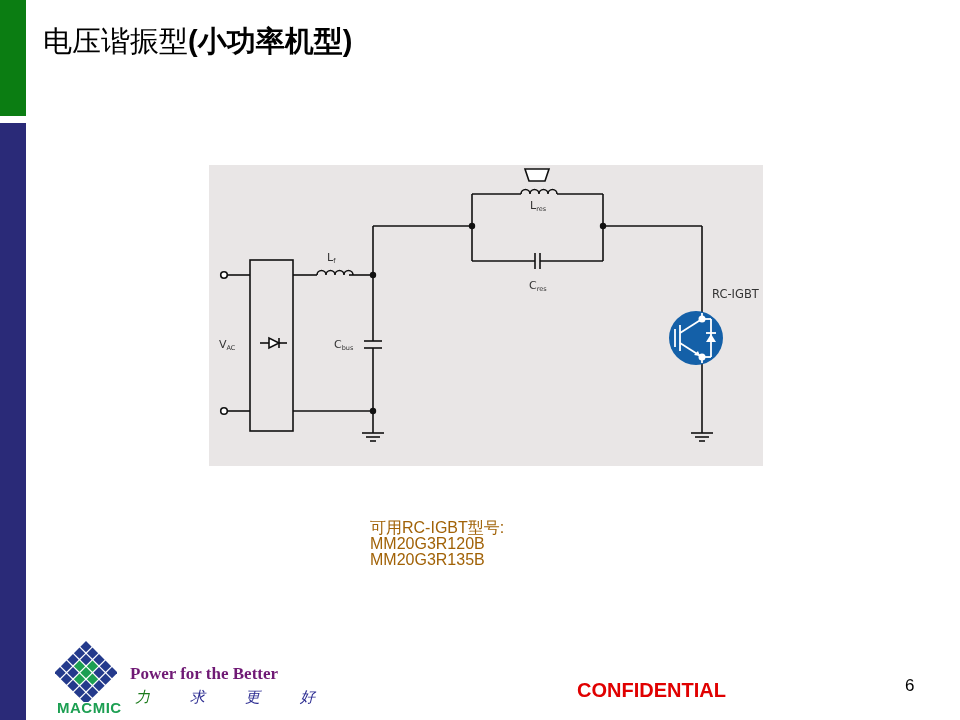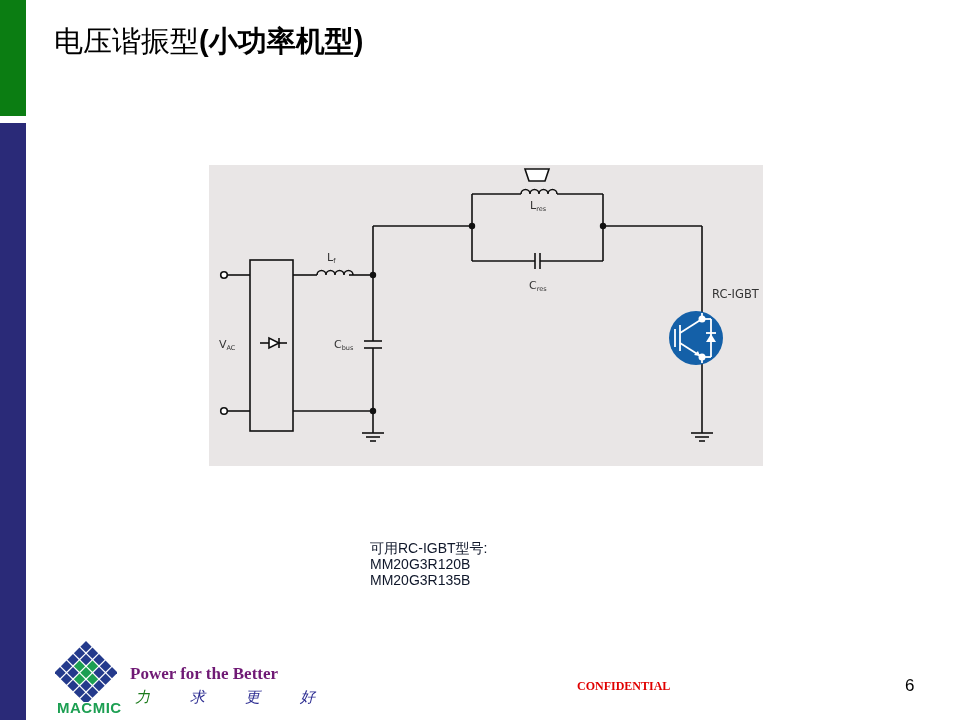--- a/index.html
+++ b/index.html
@@ -1,31 +1,31 @@
 <!DOCTYPE html>
 <html><head>
   <meta charset="utf-8">
   <style>
     html, body { margin: 0; padding: 0; }
     body { width: 960px; height: 720px; position: relative; background: #ffffff; overflow: hidden; font-family: "Liberation Sans", sans-serif; }
     .bar-green { position: absolute; left: 0; top: 0; width: 26px; height: 116px; background: #0b7d12; }
     .bar-blue { position: absolute; left: 0; top: 123px; width: 26px; height: 597px; background: #2a2a78; }
-    .title { position: absolute; left: 54px; top: 22px; font-size: 29px; color: #000; font-family: "DejaVu Sans", sans-serif; letter-spacing: 0px; white-space: nowrap; }
+    .title { position: absolute; left: 43px; top: 22px; font-size: 29px; color: #000; font-family: "DejaVu Sans", sans-serif; letter-spacing: 0px; white-space: nowrap; }
     .title b { font-family: "Liberation Sans", sans-serif; }
     .diagram { position: absolute; left: 209px; top: 165px; width: 554px; height: 301px; background: #e9e6e6; }
     .diagram svg { position: absolute; left: 0; top: 0; }
-    .note { position: absolute; left: 370px; top: 540px; font-size: 14px; line-height: 16px; color: #0f172a; font-family: "Liberation Sans", sans-serif; }
+    .note { position: absolute; left: 370px; top: 520px; font-size: 16px; line-height: 16px; color: #a16207; font-family: "Liberation Sans", sans-serif; }
     .note div { white-space: nowrap; }
     .logo { position: absolute; left: 55px; top: 640px; width: 62px; height: 62px; }
     .logo-text { position: absolute; left: 57px; top: 699px; font-size: 15px; font-weight: bold; color: #1c9f52; letter-spacing: 0.5px; font-family: "Liberation Sans", sans-serif; }
     .slogan { position: absolute; left: 130px; top: 664px; font-size: 17px; font-weight: bold; color: #701a75; font-family: Liberation Serif, serif; white-space: nowrap; }
     .slogan-cn { position: absolute; left: 135px; top: 688px; width: 180px; display: flex; justify-content: space-between; font-size: 15px; font-style: italic; font-family: "DejaVu Serif", serif; }
     .slogan-cn span:nth-child(1) { color: #1a7a1a; }
     .slogan-cn span:nth-child(n+2) { color: #2a2a90; }
-    .confidential { position: absolute; left: 577px; top: 679px; font-size: 12px; font-weight: bold; color: #e00000; font-family: Liberation Serif, serif; }
+    .confidential { position: absolute; left: 577px; top: 679px; font-size: 20px; font-weight: bold; color: #e00000; font-family: Liberation Sans, sans-serif; }
     .page-num { position: absolute; left: 905px; top: 676px; font-size: 17px; color: #000; font-family: "Liberation Sans", sans-serif; }
     .lbl { font-family: "DejaVu Sans", sans-serif; fill: #333; }
   </style>
 </head>
 <body>
 
 <div class="bar-green"></div>
 <div class="bar-blue"></div>
 
 <div class="title"><span>电压谐振型</span><b>(小功率机型)</b></div>

